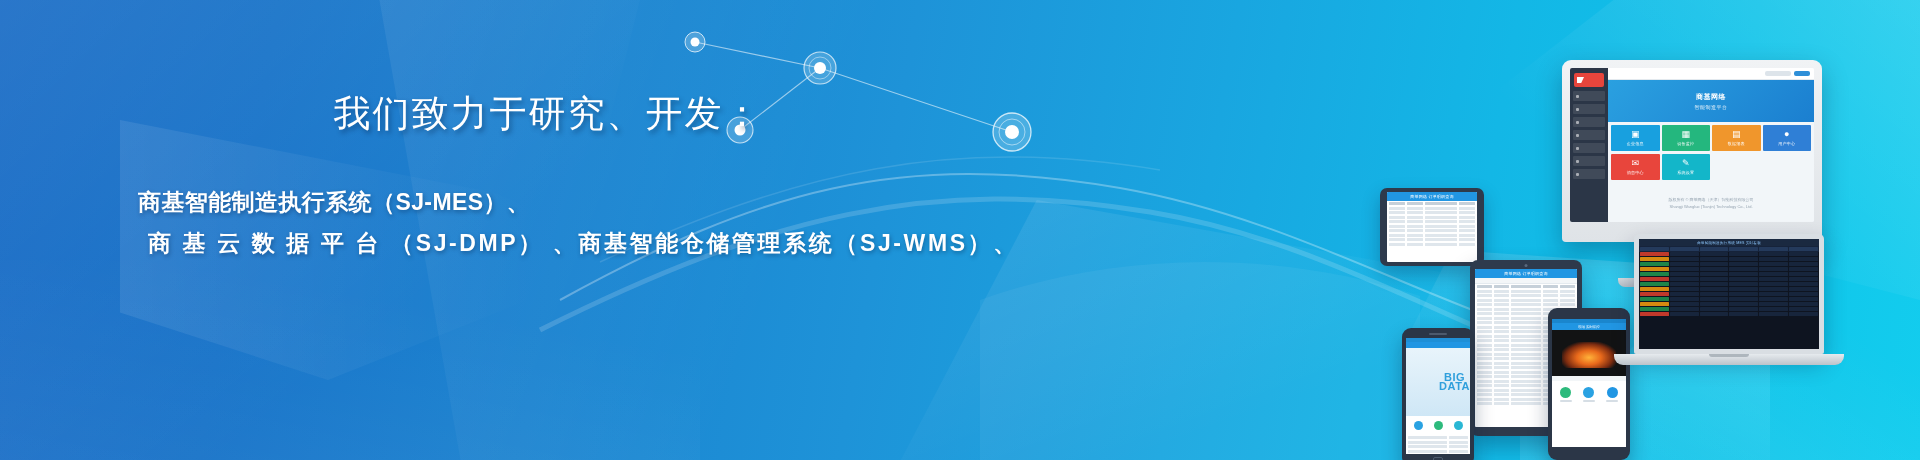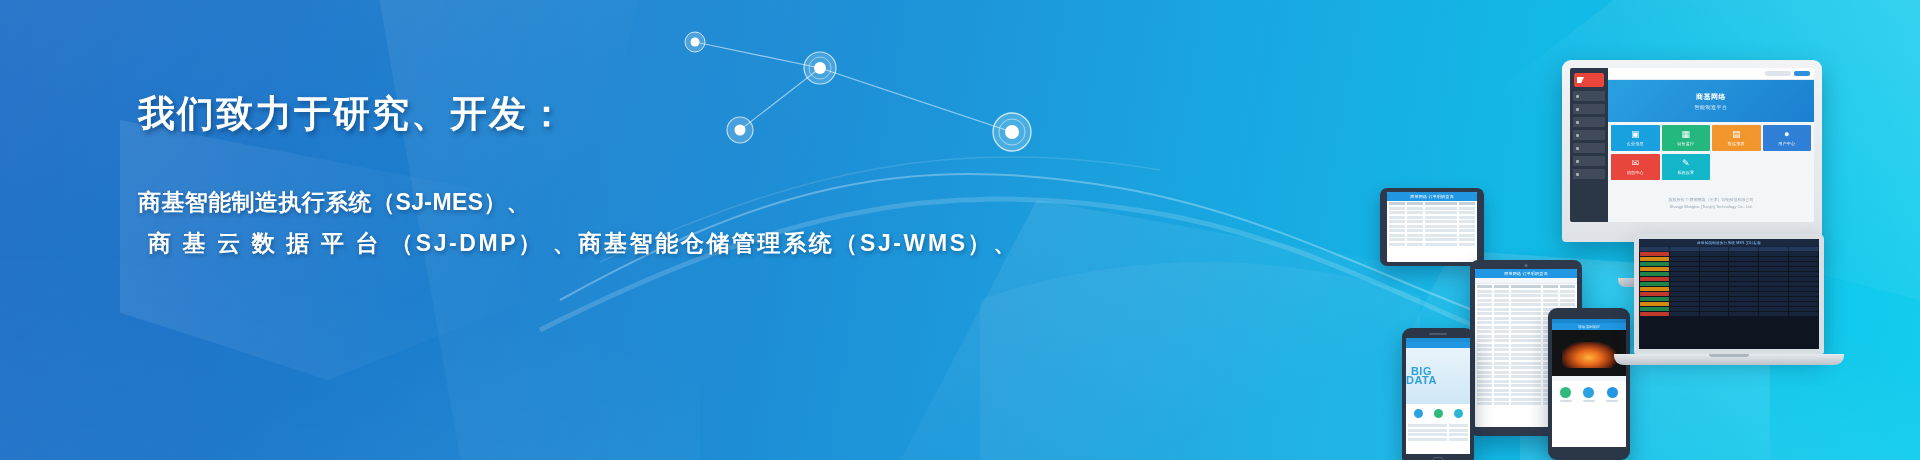--- a/index.html
+++ b/index.html
@@ -71,26 +71,27 @@
   .swoosh { position: absolute; inset: 0; pointer-events: none; }
 
   
   .copy {
     position: absolute;
     left: 138px; top: 92px;
     width: 820px;
   }
   .headline {
     font-size: 37px;
-    font-weight: 700;
+    font-weight: 400;
     color: #ffffff;
     letter-spacing: 2px;
     line-height: 1.2;
     text-shadow: 2px 3px 5px rgba(0,30,70,.45);
     white-space: nowrap;
+    text-align: center;
   }
   .sublines {
     margin-top: 46px;
   }
   .subline {
     font-size: 23px;
     font-weight: 700;
     color: #ffffff;
     letter-spacing: .5px;
     line-height: 1.75;
@@ -254,23 +255,23 @@
     width:18px; height:2px; border-radius:1px; background:#4d5a6d;
   }
   .phone-home {
     position:absolute; left:50%; bottom:3px; transform:translateX(-50%);
     width:10px; height:6px; border:1px solid #4d5a6d; border-radius:2px;
   }
   .phone-screen { width:100%; height:100%; background:#fff; overflow:hidden; }
   .ph-status { height:4px; background:#1f8fd6; }
   .ph-bar { height:6px; background:#2196e3; }
   .ph-hero {
-    height:56px;
+    height:68px;
     background: linear-gradient(180deg, #e8f4fb, #cfe7f6);
-    display:flex; align-items:center; justify-content:flex-start;
+    display:flex; align-items:center; justify-content:flex-end;
   }
   .bigdata {
     font-size:11px; font-weight:700; color:#2f9fdc; line-height:9px; text-align:center;
     letter-spacing:.5px;
   }
   .ph-icons { display:flex; justify-content:space-around; padding:5px 2px; }
   .ph-dot { width:9px; height:9px; border-radius:50%; }
   .ph-dot.b { background:#2aa2e2; }
   .ph-dot.g { background:#2dba7c; }
   .ph-dot.c { background:#2ab7d4; }

